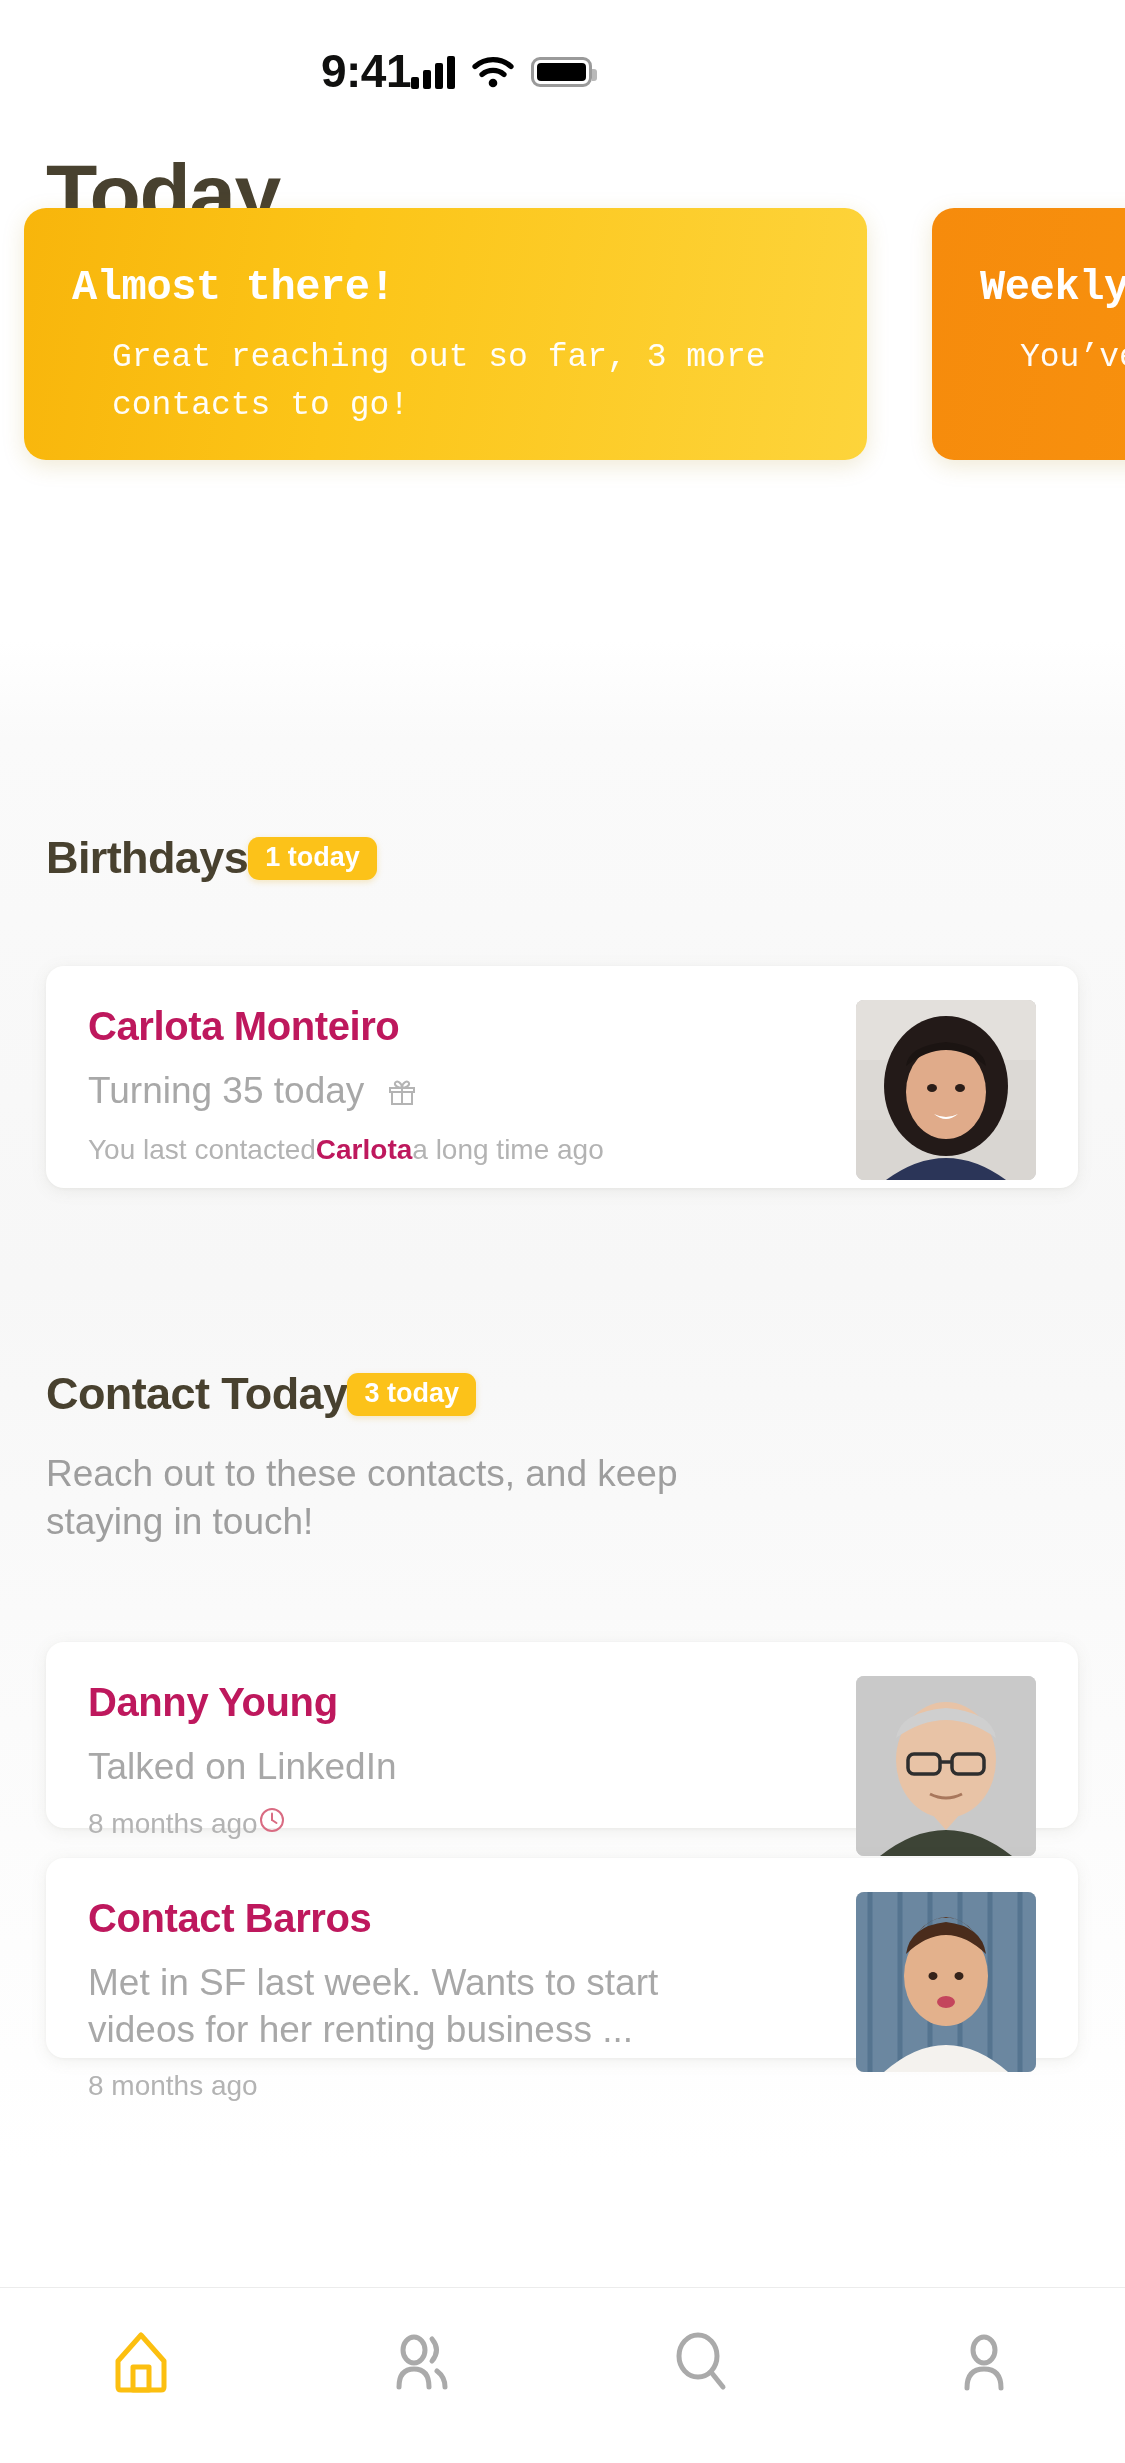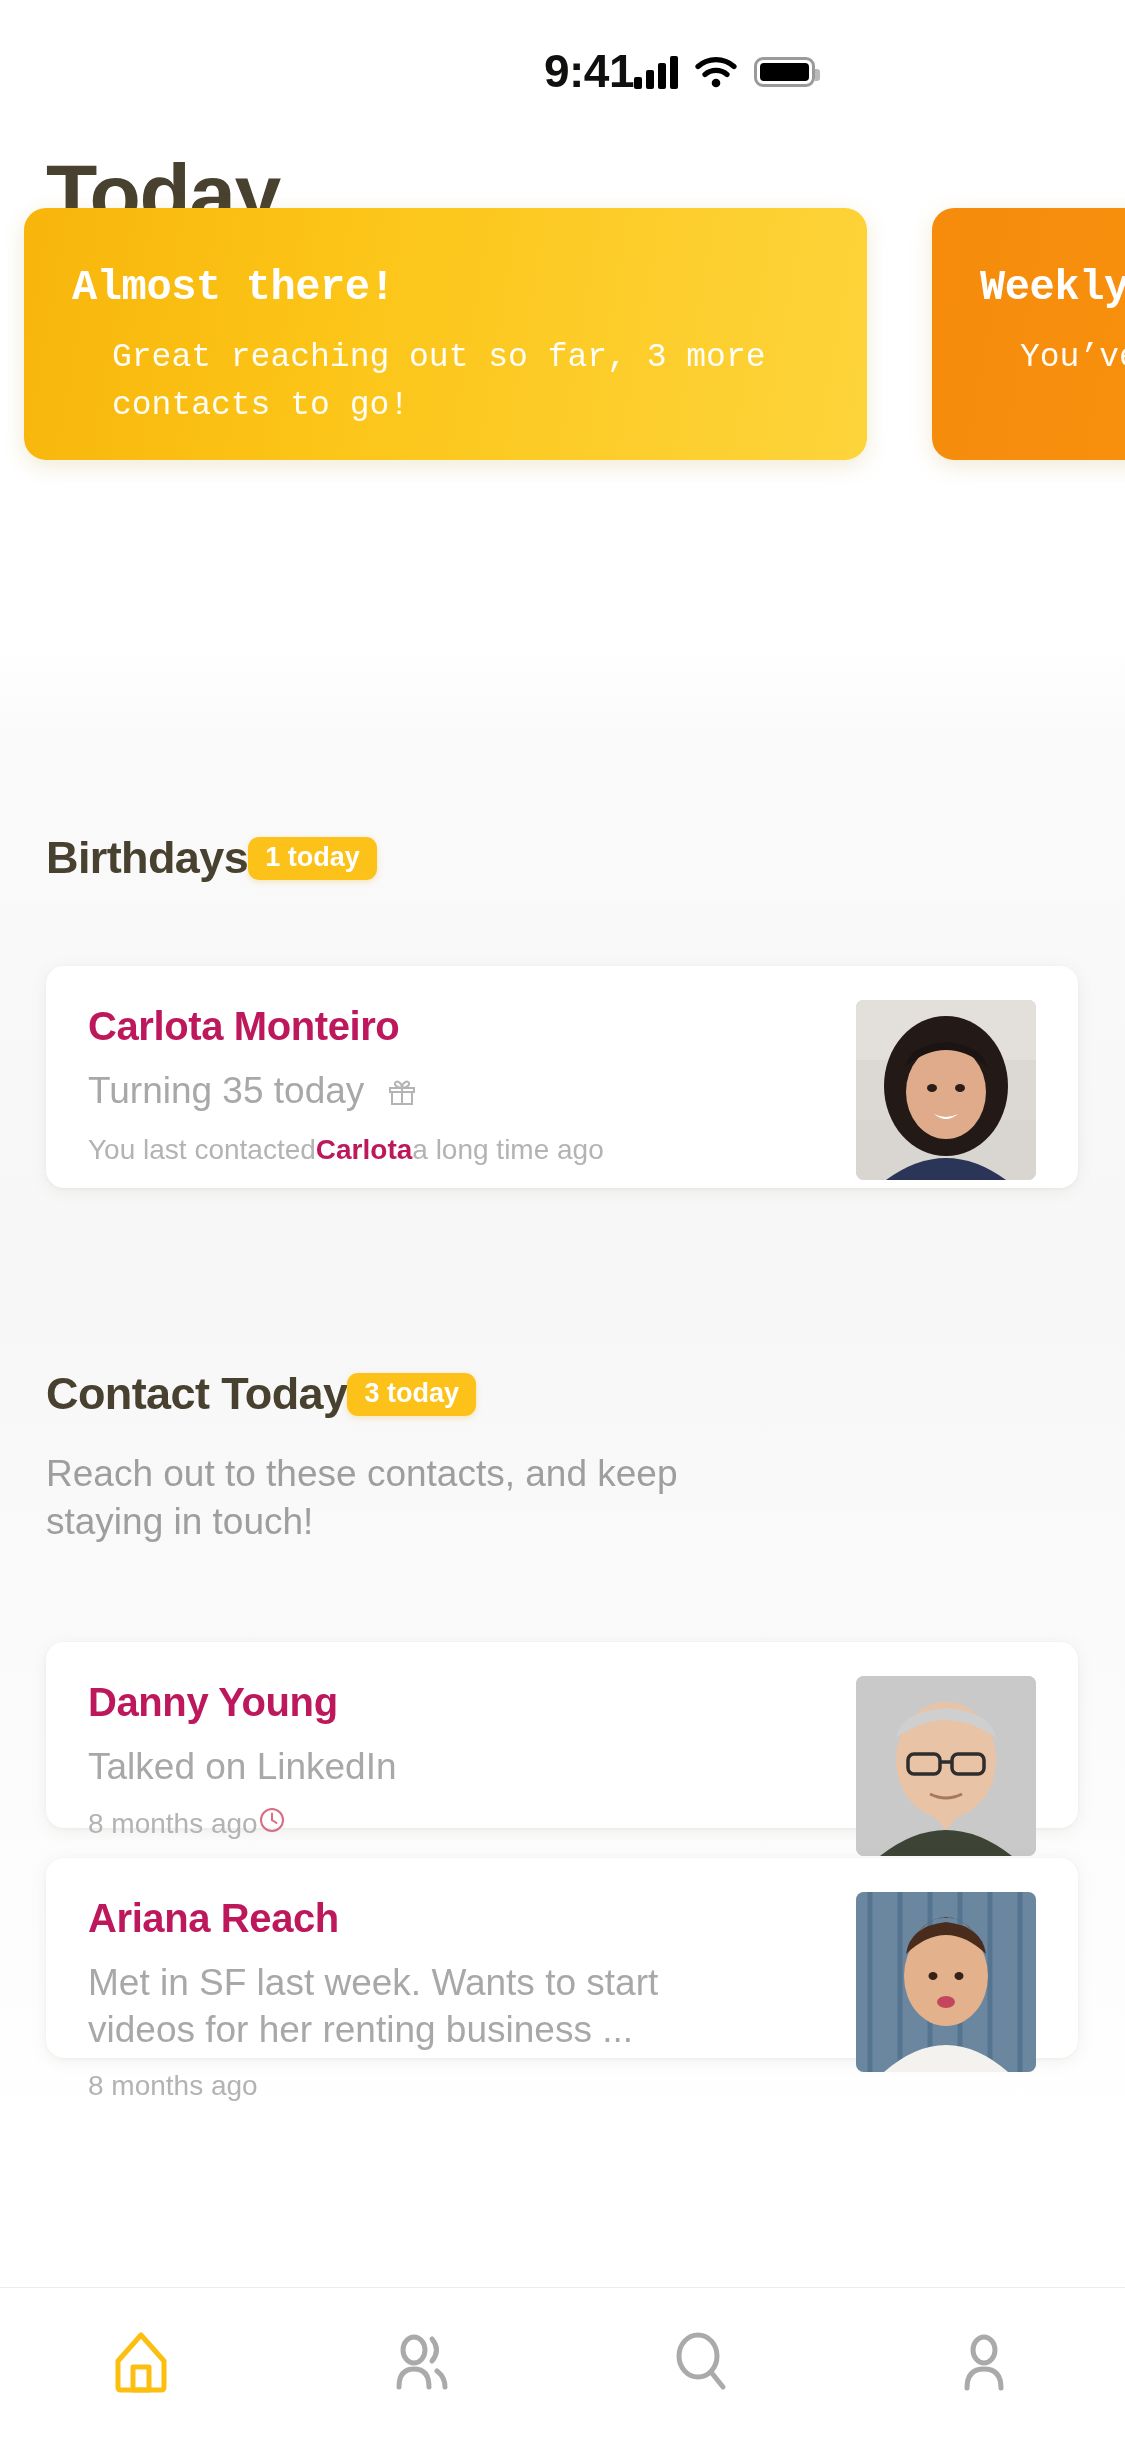--- a/index.html
+++ b/index.html
@@ -16,21 +16,21 @@
     height: 2463px;
     background: linear-gradient(180deg, #ffffff 0%, #ffffff 26%, #fafafa 30%, #f7f7f7 52%, #fbfbfb 70%, #ffffff 88%);
     overflow: hidden;
   }
 
   
   .statusbar {
     position: absolute; top: 0; left: 0;
     width: 893px; height: 132px;
     display: flex; align-items: center;
-    justify-content: flex-end;
+    justify-content: center;
     padding: 0 78px 0 98px;
   }
   .status-time {
     font-size: 46px;
     font-weight: 600;
     color: #10100f;
     letter-spacing: -0.5px;
     margin-top: 10px;
   }
   .status-icons { display: flex; align-items: center; gap: 17px; margin-top: 12px; }
@@ -300,21 +300,21 @@
         <line x1="84" y1="86" x2="96" y2="86" stroke="#2e2e2e" stroke-width="3.5"></line>
         <path d="M74 118 Q90 126 106 118" fill="none" stroke="#a8775c" stroke-width="3"></path>
         <path d="M24 180 Q90 128 156 180 Z" fill="#3d4436"></path>
         <path d="M74 136 L90 154 L106 136 Q90 146 74 136 Z" fill="#e8c3a6"></path>
       </svg>
     </div>
   </div>
 
   <div class="card" id="card-ariana">
     <div class="card-text">
-      <div class="card-name">Ariana Reach</div>
+      <div class="card-name">Contact Barros</div>
       <div class="card-sub wrap">Met in SF last week. Wants to start videos for her renting business ...</div>
       <div class="card-meta">
         <span>8 months ago</span>
       </div>
     </div>
     <div class="avatar">
       <svg viewBox="0 0 180 180" preserveAspectRatio="xMidYMid slice">
         <rect width="180" height="180" fill="#6b87a0"></rect>
         <g stroke="#55748f" stroke-width="5">
           <line x1="14" y1="0" x2="14" y2="180"></line>

